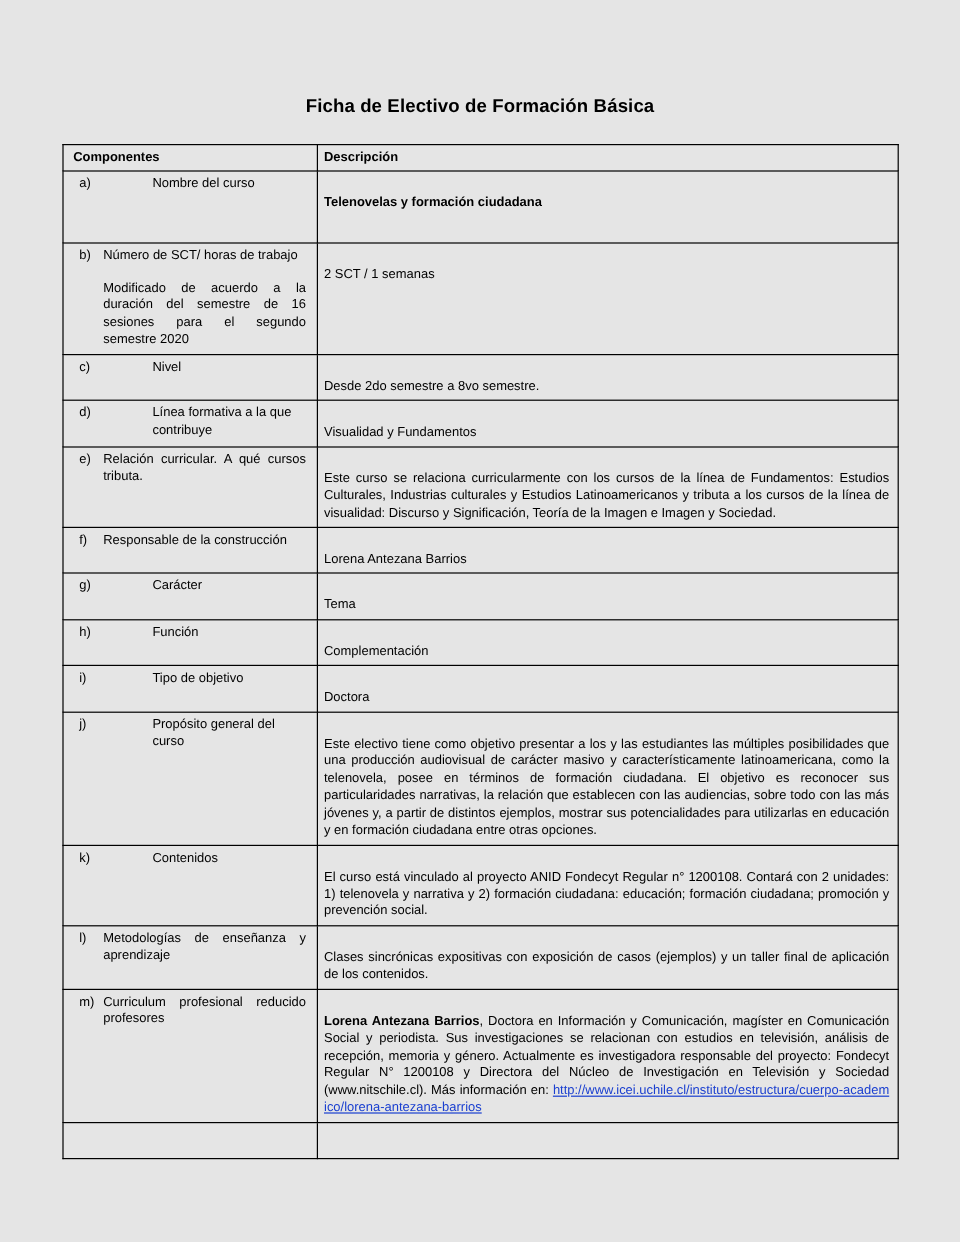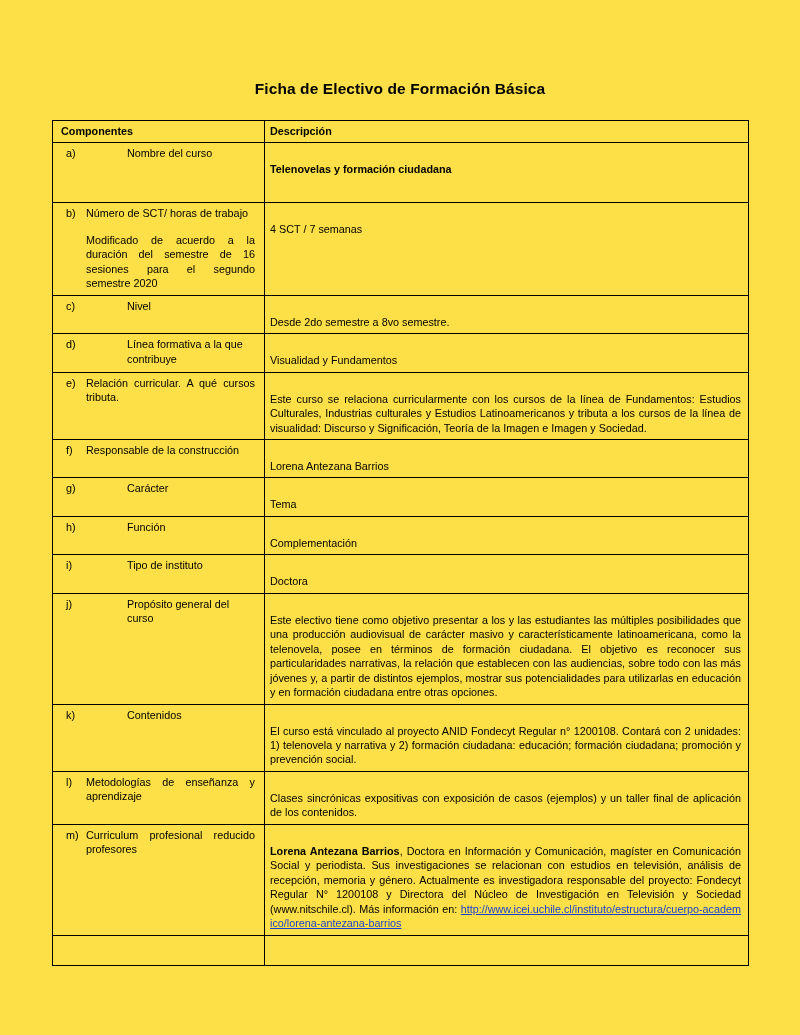--- a/index.html
+++ b/index.html
@@ -12,21 +12,21 @@
     height: 1035px;
     font-family: "Liberation Sans", sans-serif;
     color: #000000;
     position: relative;
   }
   .page {
     width: 800px;
     height: 1035px;
     box-sizing: border-box;
     padding: 80px 52px 0 52px;
-    background: #fde047;
+    background: #e5e5e5;
   }
   .doc-title {
     text-align: center;
     font-size: 15.5px;
     font-weight: bold;
     margin: 0 0 22px 0;
     letter-spacing: 0.1px;
   }
   table.ficha {
     width: 100%;
@@ -122,21 +122,21 @@
           <div class="lc">
             <span class="mk">b)</span>
             <span class="tx">Número de  SCT/ horas de trabajo</span>
           </div>
           <div class="lc" style="margin-top:12px">
             <span class="mk"></span>
             <span class="tx">Modificado de acuerdo a la duración del semestre de 16 sesiones para el segundo semestre 2020</span>
           </div>
         </td>
         <td>
-          <div class="rc nojust">4 SCT / 7 semanas</div>
+          <div class="rc nojust">2 SCT / 1 semanas</div>
         </td>
       </tr>
 
       <tr>
         <td>
           <div class="lc">
             <span class="mk">c)</span>
             <span class="tx nojust">Nivel</span>
           </div>
         </td>
@@ -202,21 +202,21 @@
         </td>
         <td>
           <div class="rc nojust">Complementación</div>
         </td>
       </tr>
 
       <tr>
         <td>
           <div class="lc">
             <span class="mk">i)</span>
-            <span class="tx nojust">Tipo de instituto</span>
+            <span class="tx nojust">Tipo de objetivo</span>
           </div>
         </td>
         <td>
           <div class="rc nojust">Doctora</div>
         </td>
       </tr>
 
       <tr>
         <td>
           <div class="lc">

